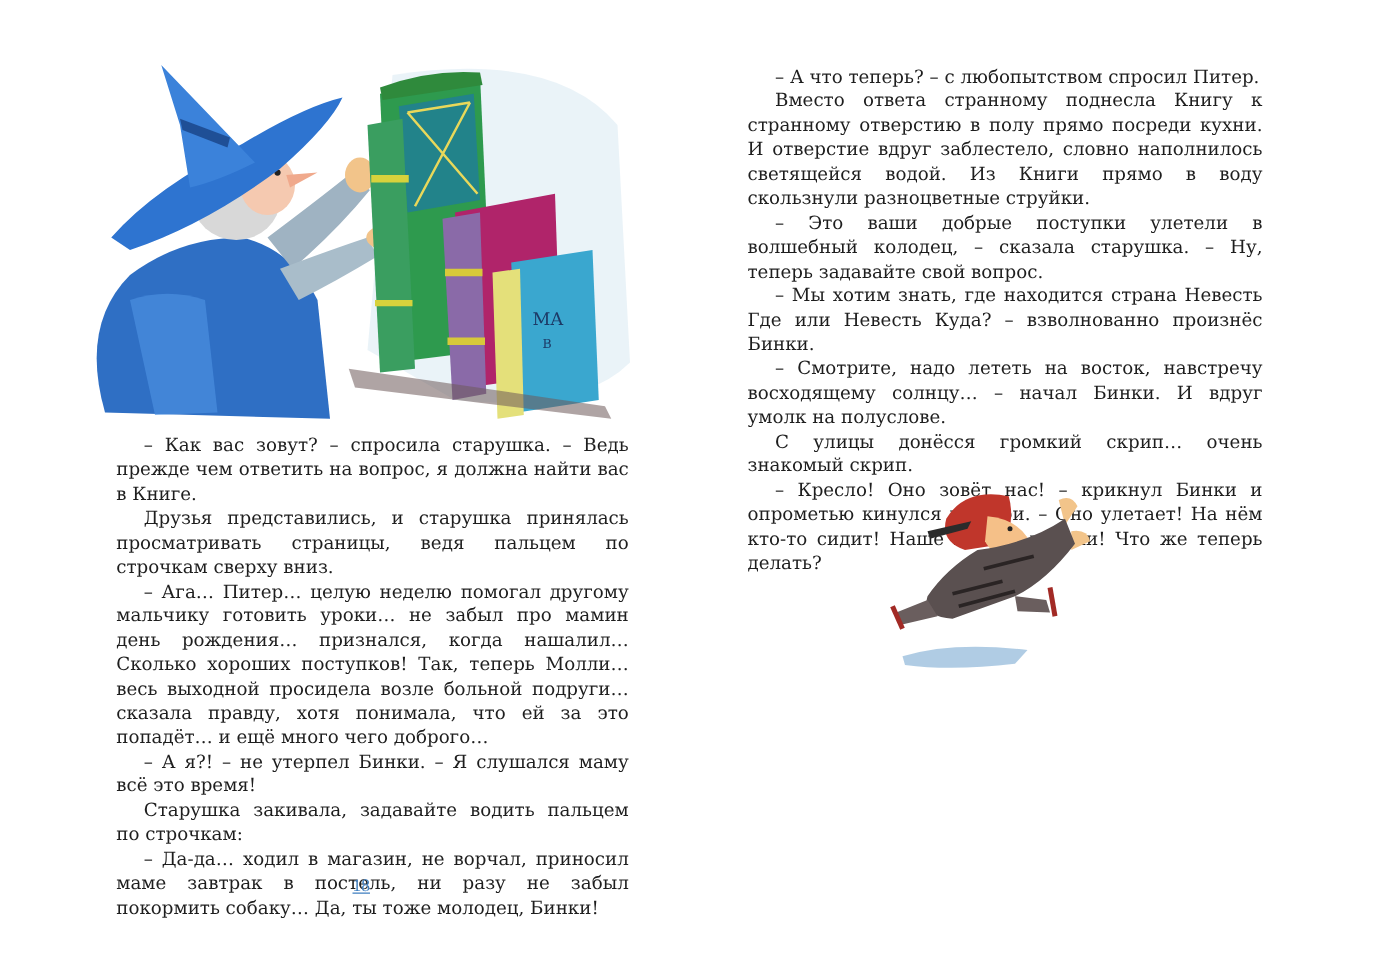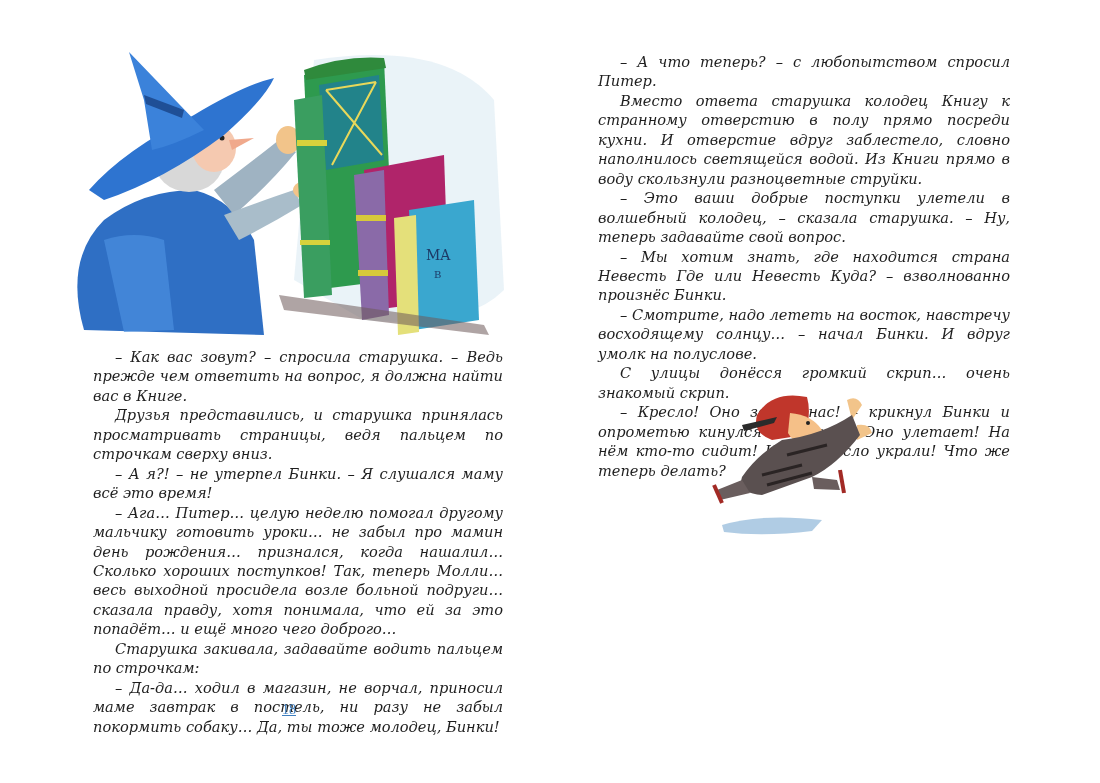--- a/index.html
+++ b/index.html
@@ -5,21 +5,21 @@
     html, body { margin: 0; padding: 0; }
     body {
       width: 1100px; height: 783px; background: #ffffff; position: relative; overflow: hidden;
       font-family: "DejaVu Serif", "Liberation Serif", serif; color: #1e1e1e;
     }
     .page { position: absolute; top: 0; height: 783px; }
     .page-left { left: 0; width: 550px; }
     .page-right { left: 550px; width: 550px; }
     .text-col {
       position: absolute; font-size: 14.6px; line-height: 19.45px;
-      text-align: justify; letter-spacing: 0; font-style: italic;
+      text-align: justify; letter-spacing: 0;
     }
     .page-left .text-col { left: 93px; top: 347px; width: 410px; }
     .page-right .text-col { left: 48px; top: 52px; width: 412px; }
     .text-col p { margin: 0; text-indent: 22px; hyphens: manual; }
     .page-number {
       position: absolute; left: 282px; top: 702px; font-size: 14px; color: #3f7fc0;
       font-family: "Liberation Serif", serif;
       text-decoration: underline;
     }
     .illus { position: absolute; }
@@ -73,33 +73,33 @@
       <text x="362" y="220" font-family="DejaVu Serif, serif" font-size="14" fill="#1d3a66">MA</text>
       <text x="370" y="238" font-family="DejaVu Serif, serif" font-size="10" fill="#1d3a66">B</text>
 
       <path d="M215 255 L420 285 L425 295 L220 270 Z" fill="#6e5a5a" opacity="0.55"></path>
     </svg>
   </div>
 
   <div class="text-col">
     <p>– Как вас зовут? – спросила старушка. – Ведь прежде чем ответить на вопрос, я должна найти вас в Книге.</p>
     <p>Друзья представились, и старушка принялась просматривать страницы, ведя пальцем по строчкам сверху вниз.</p>
+    <p>– Ага… Питер… целую неделю помогал другому мальчику готовить уроки… не забыл про мамин день рождения… признался, когда нашалил… Сколько хороших поступков! Так, теперь Молли… весь выходной просидела возле больной подруги… сказала правду, хотя понимала, что ей за это попадёт… и ещё много чего доброго…</p>
     <p>– А я?! – не утерпел Бинки. – Я слушался маму всё это время!</p>
-    <p>– Ага… Питер… целую неделю помогал другому мальчику готовить уроки… не забыл про мамин день рождения… признался, когда нашалил… Сколько хороших поступков! Так, теперь Молли… весь выходной просидела возле больной подруги… сказала правду, хотя понимала, что ей за это попадёт… и ещё много чего доброго…</p>
     <p>Старушка закивала, задавайте водить пальцем по строчкам:</p>
     <p>– Да-да… ходил в магазин, не ворчал, приносил маме завтрак в постель, ни разу не забыл покормить собаку… Да, ты тоже молодец, Бинки!</p>
   </div>
 
   <div class="page-number">18</div>
 </div>
 
 <div class="page page-right">
   <div class="text-col">
     <p>– А что теперь? – с любопытством спросил Питер.</p>
-    <p>Вместо ответа старушка колодец Книгу к странному отверстию в полу прямо посреди кухни. И отверстие вдруг заблестело, словно наполнилось светящейся водой. Из Книги прямо в воду скользнули разноцветные струйки.</p>
+    <p>Вместо ответа странному поднесла Книгу к странному отверстию в полу прямо посреди кухни. И отверстие вдруг заблестело, словно наполнилось светящейся водой. Из Книги прямо в воду скользнули разноцветные струйки.</p>
     <p>– Это ваши добрые поступки улетели в волшебный колодец, – сказала старушка. – Ну, теперь задавайте свой вопрос.</p>
     <p>– Мы хотим знать, где находится страна Невесть Где или Невесть Куда? – взволнованно произнёс Бинки.</p>
     <p>– Смотрите, надо лететь на восток, навстречу восходящему солнцу… – начал Бинки. И вдруг умолк на полуслове.</p>
     <p>С улицы донёсся громкий скрип… очень знакомый скрип.</p>
     <p>– Кресло! Оно зовёт нас! – крикнул Бинки и опрометью кинулся к двери. – Оно улетает! На нём кто-то сидит! Наше кресло украли! Что же теперь делать?</p>
   </div>
 </div>
 
 <div class="illus illus-binky">
   <svg width="190" height="160" viewBox="0 0 190 160" xmlns="http://www.w3.org/2000/svg">

